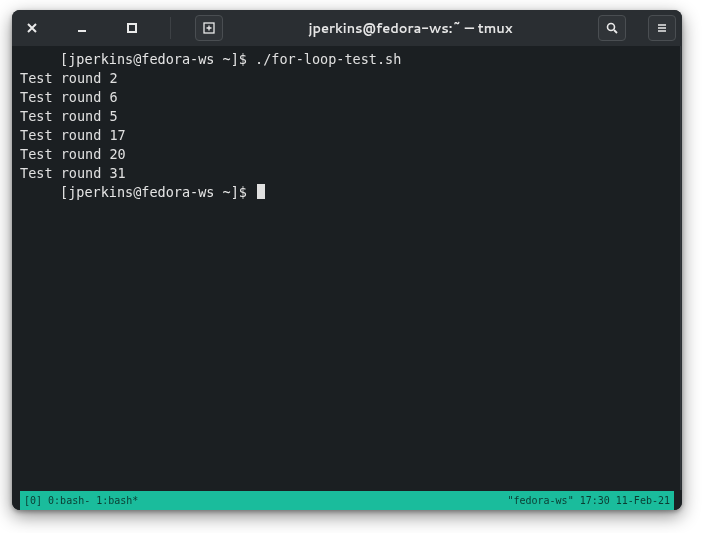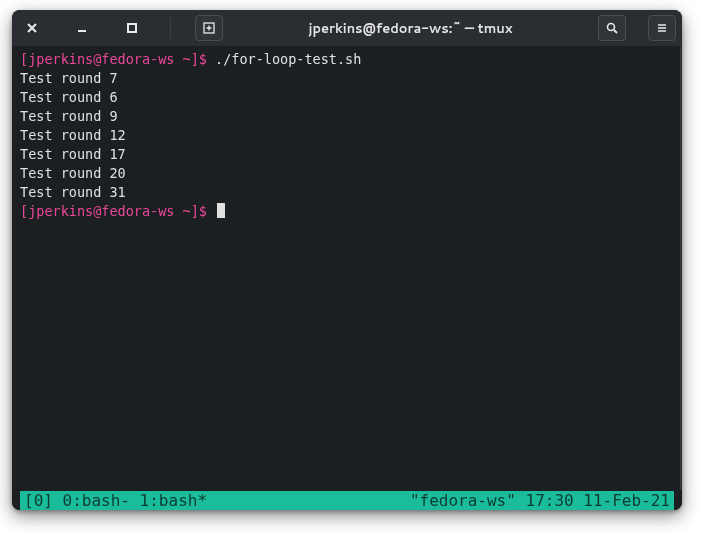--- a/index.html
+++ b/index.html
@@ -80,35 +80,35 @@
   }
   .scrollbar {
     position: absolute;
     right: -6px;
     top: 0;
     bottom: 20px;
     width: 8px;
     background: #2b2f33;
     border-left: 1px solid #34383c;
   }
-  .prompt { color: #ec4899; }
+  .prompt { color: #e5e5e5; margin-left: 40px; }
   .cmd { color: #e0e0e0; text-align: right; }
   .cursor-block {
     display: inline-block;
     width: 8px;
     height: 15px;
     background: #e0e0e0;
     vertical-align: -2px;
     margin-left: 2px;
   }
   .statusbar {
     height: 19px;
     background: #1abc9c;
     color: #0b3c32;
-    font-size: 16px;
+    font-size: 10px;
     line-height: 19px;
     display: flex;
     padding: 0 4px;
     font-family: "DejaVu Sans Mono", monospace;
     white-space: pre;
   }
   .status-left { flex: 1; }
   .status-right { }
   .line { white-space: pre; }
 </style>
@@ -151,24 +151,23 @@
       <svg viewBox="0 0 14 14">
         <path d="M3 4 H11 M3 7 H11 M3 10 H11" stroke="#eaeaea" stroke-width="1.6"></path>
       </svg>
     </div>
   </div>
 
   <div class="terminal">
     <div class="term-body">
       <div class="line"><span class="prompt">[jperkins@fedora-ws ~]$</span> <span class="cmd">./for-loop-test.sh</span></div>
       <div id="output-lines">
-          <div class="line">Test round 7</div>
+          <div class="line">Test round 2</div>
           <div class="line">Test round 6</div>
-          <div class="line">Test round 9</div>
-          <div class="line">Test round 12</div>
+          <div class="line">Test round 5</div>
           <div class="line">Test round 17</div>
           <div class="line">Test round 20</div>
           <div class="line">Test round 31</div>
         </div>
       <div class="line"><span class="prompt">[jperkins@fedora-ws ~]$</span> <span class="cursor-block"></span></div>
     </div>
     <div class="scrollbar"></div>
     <div class="statusbar">
       <div class="status-left">[0] 0:bash- 1:bash*</div>
       <div class="status-right">"fedora-ws" 17:30 11-Feb-21</div>

